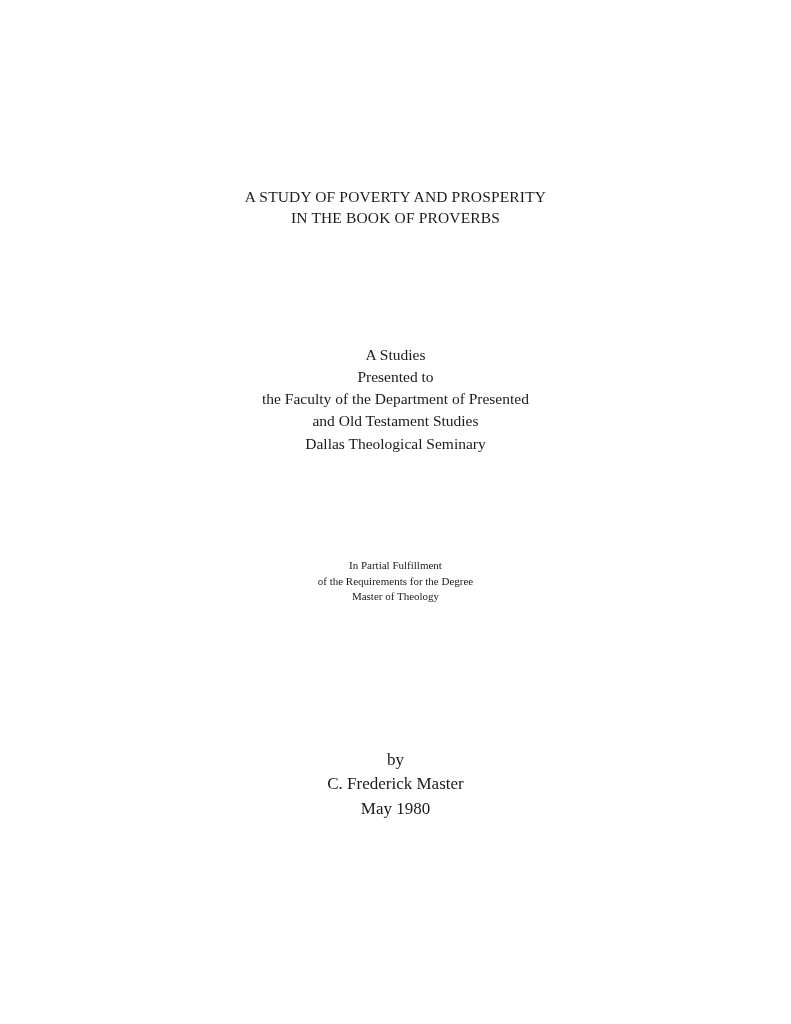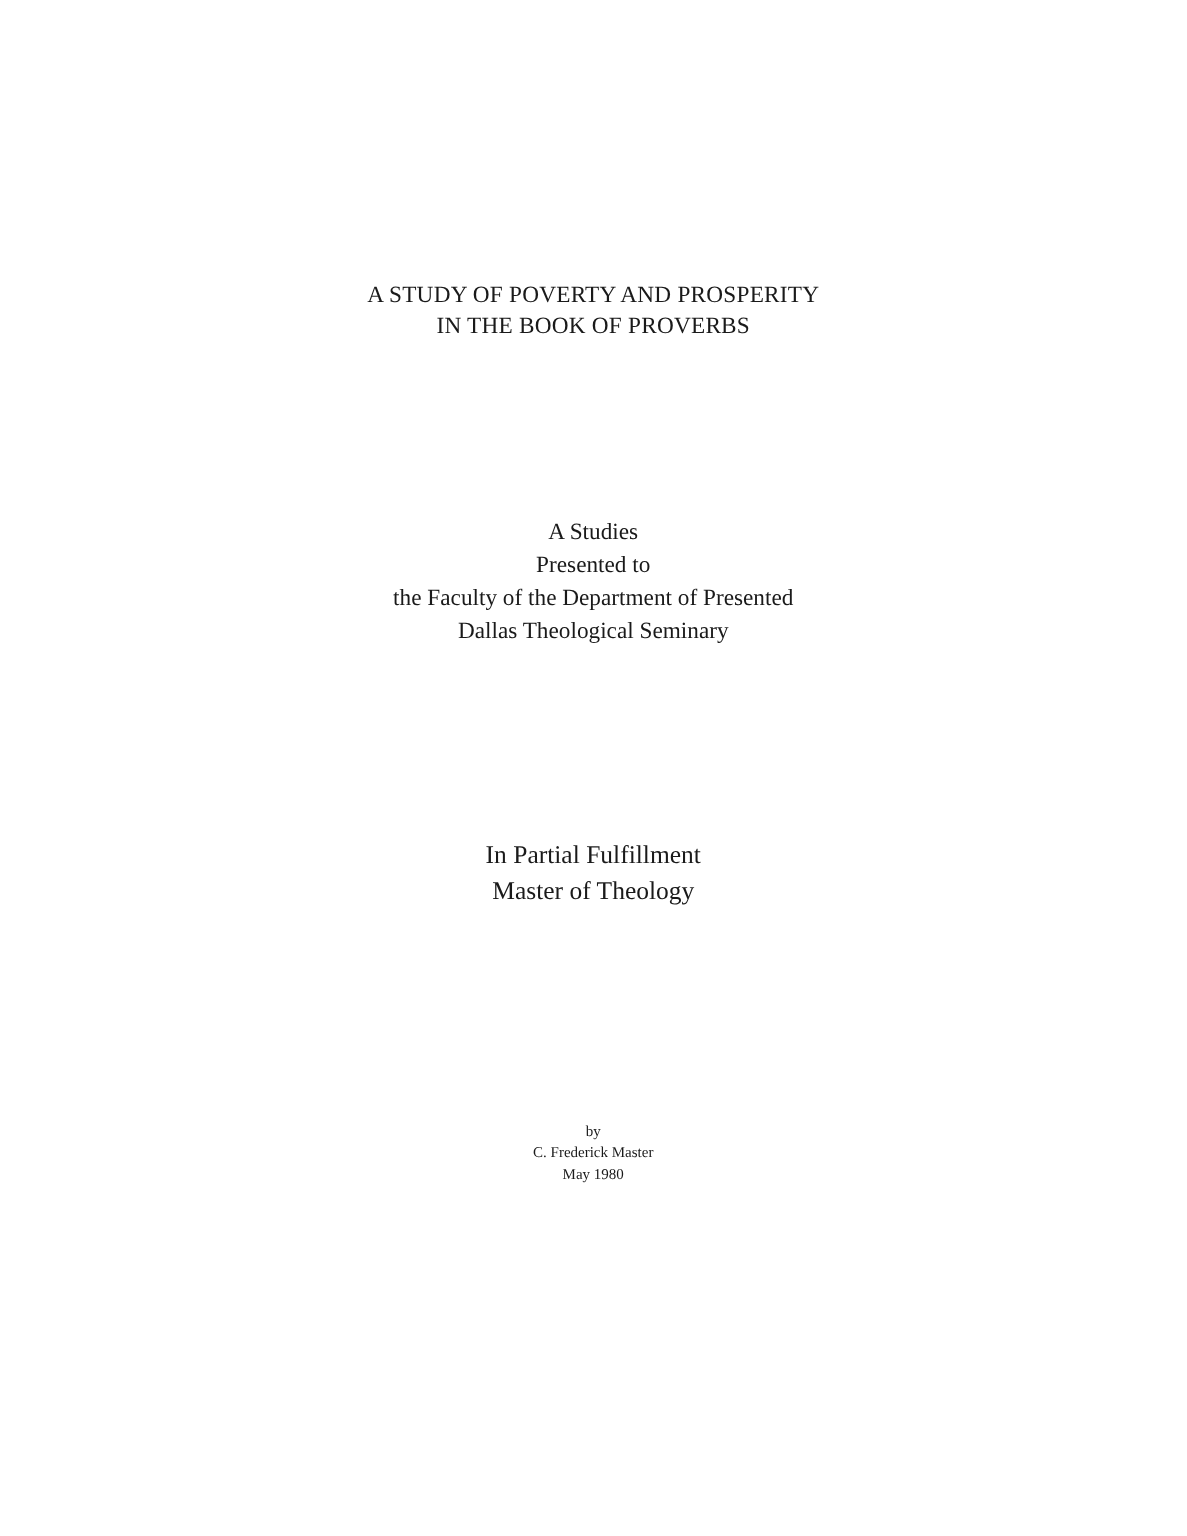--- a/index.html
+++ b/index.html
@@ -43,50 +43,52 @@
   
   #presentation-block {
     top: 344px;
     font-size: 15.5px;
     line-height: 1.43;
   }
 
   
   #degree-block {
     top: 558px;
-    font-size: 17px;
+    font-size: 11px;
     line-height: 1.43;
   }
 
   
   #author-block {
     top: 748px;
-    font-size: 10px;
+    font-size: 17px;
     line-height: 1.43;
   }
 </style>
 </head>
 <body>
 
 <div class="page">
 
   <div class="block" id="title-block">
     <span class="line">A STUDY OF POVERTY AND PROSPERITY</span>
     <span class="line">IN THE BOOK OF PROVERBS</span>
   </div>
 
   <div class="block" id="presentation-block">
     <span class="line">A Studies</span>
     <span class="line">Presented to</span>
     <span class="line">the Faculty of the Department of Presented</span>
+    <span class="line">and Old Testament Studies</span>
     <span class="line">Dallas Theological Seminary</span>
   </div>
 
   <div class="block" id="degree-block">
     <span class="line">In Partial Fulfillment</span>
+    <span class="line">of the Requirements for the Degree</span>
     <span class="line">Master of Theology</span>
   </div>
 
   <div class="block" id="author-block">
     <span class="line">by</span>
     <span class="line">C. Frederick Master</span>
     <span class="line">May 1980</span>
   </div>
 
 </div>

